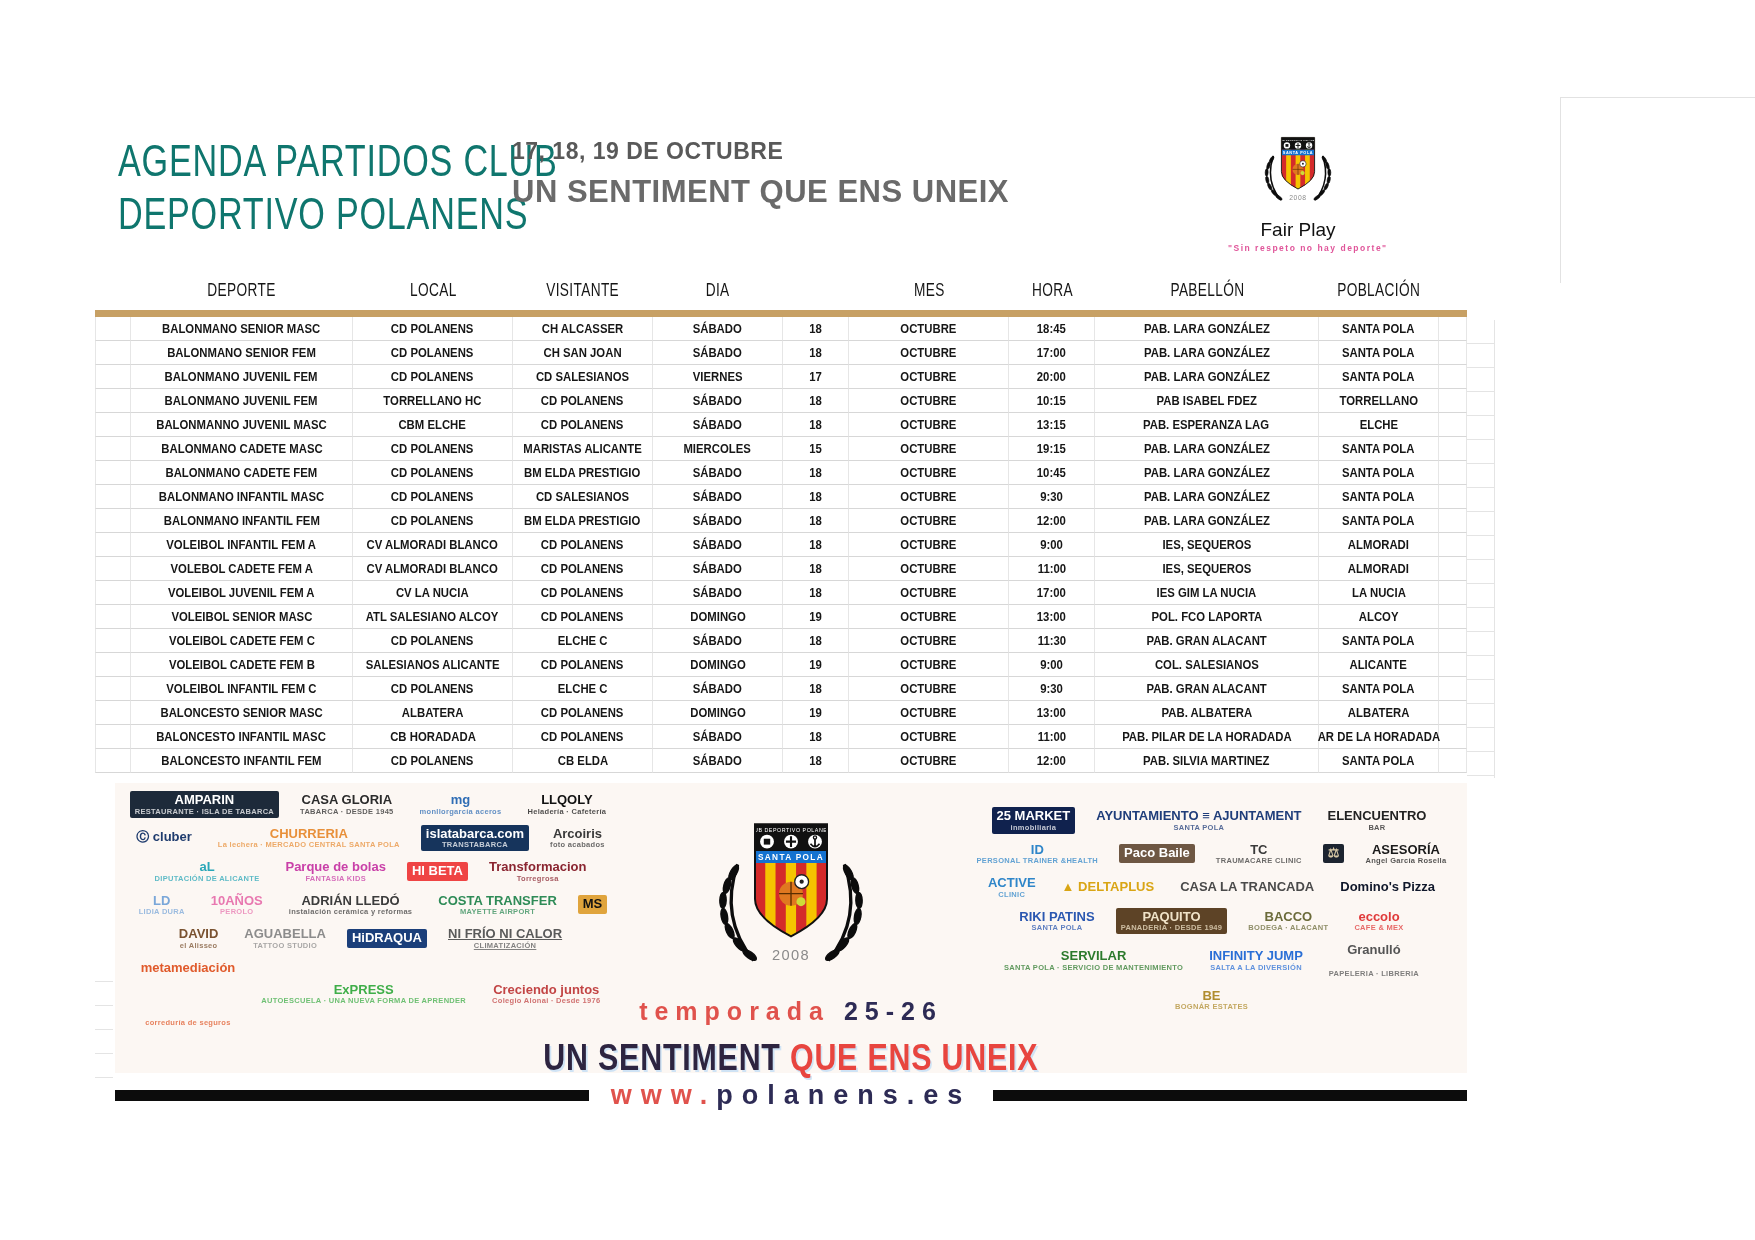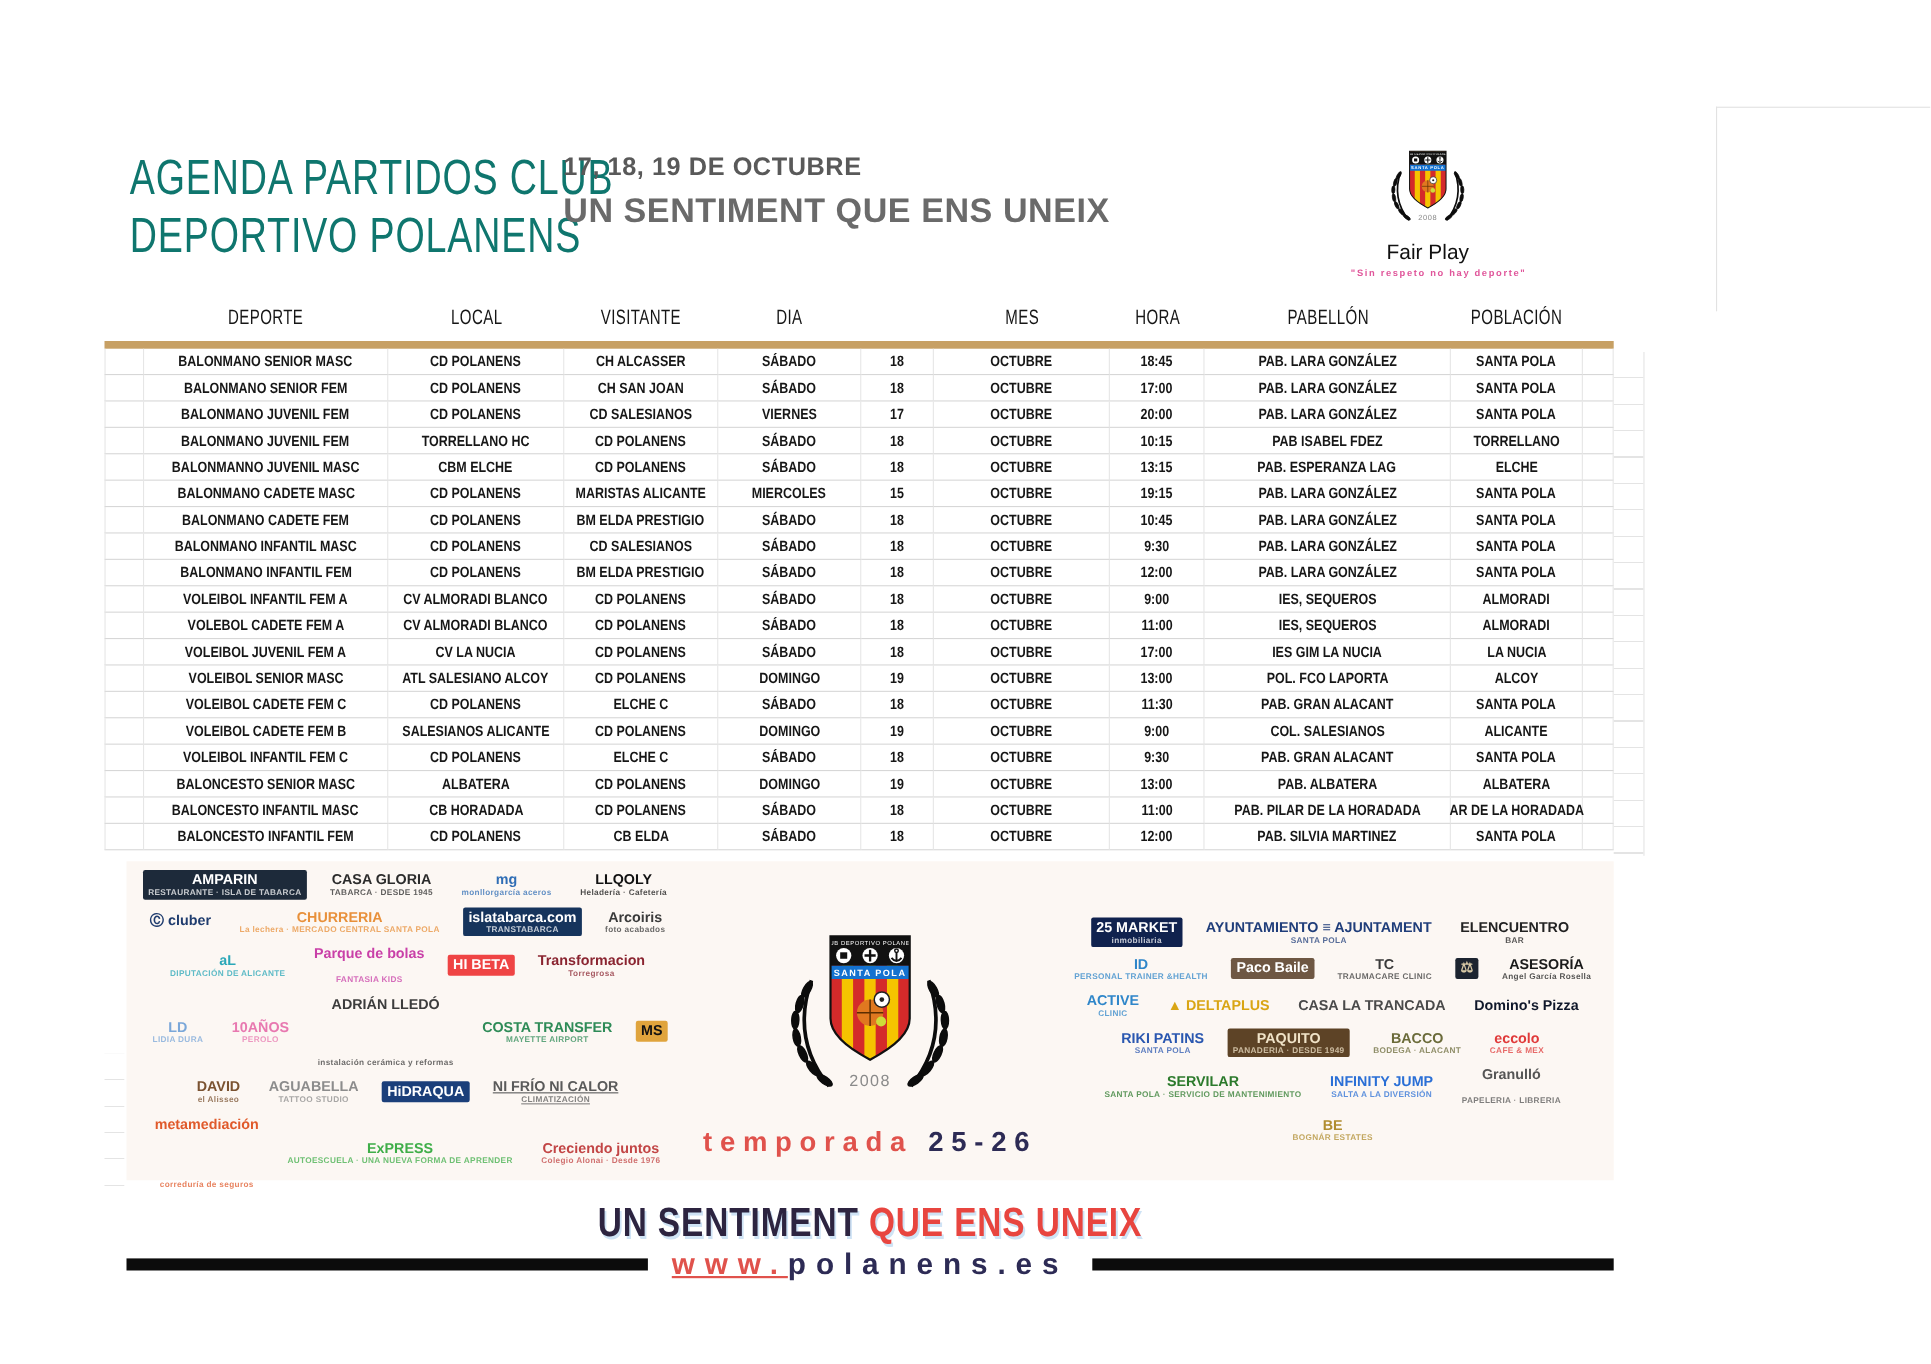--- a/index.html
+++ b/index.html
@@ -46,21 +46,21 @@
   .temporada .red{color:#e0524c;}
   .temporada .navy{color:#2d2b55;}
   .bstrip{grid-column:1/4;display:flex;flex-direction:column;justify-content:center;}
   .sentiment-big{text-align:center;font-size:37px;font-weight:700;letter-spacing:1px;text-shadow:2px 2px 0 #cfe3f5;line-height:38px;}
   .sentiment-big .sq{display:inline-block;transform:scaleX(.82);white-space:nowrap;}
   .sentiment-big .dark{color:#2d2440;}
   .sentiment-big .red{color:#e8453f;}
   .urlrow{display:flex;align-items:center;margin-top:3px;}
   .bar{flex:1;height:11px;background:#0c0c0c;}
   .url{font-size:27px;font-weight:700;letter-spacing:9px;margin:0 22px;white-space:nowrap;}
-  .url .red{color:#e0524c;text-decoration:underline;}
+  .url .red{color:#e0524c;}
   .url .navy{color:#2d2b55;}
 </style>
 </head>
 <body>
 
 <div class="gl" style="left:1560px;top:97px;width:1px;height:186px;"></div>
 <div class="gl" style="left:1560px;top:97px;width:195px;height:1px;"></div>
 <div class="gl-rows" style="left:1467px;top:320px;width:27px;height:458px;border-right:1px solid #e4e4e4;"></div>
 <div class="gl-rows" style="left:95px;top:958px;width:18px;height:121px;"></div>
 
@@ -810,21 +810,21 @@
       <span class="badge" style="color: rgb(58, 58, 58);">
         <span class="b-label">Arcoiris</span>
         <span class="b-sub">foto acabados</span>
       </span>
 
       <span class="badge" style="color: rgb(42, 167, 184);">
         <span class="b-label">aL</span>
         <span class="b-sub">DIPUTACIÓN DE ALICANTE</span>
       </span>
 
-      <span class="badge" style="color: rgb(201, 64, 168); gap: 12px;">
+      <span class="badge" style="color: rgb(201, 64, 168);">
         <span class="b-label">Parque de bolas</span>
         <span class="b-sub">FANTASIA KIDS</span>
       </span>
 
       <span class="badge" style="color: rgb(255, 255, 255); background: #ef4444;">
         <span class="b-label">HI BETA</span>
         <span class="b-sub"></span>
       </span>
 
       <span class="badge" style="color: rgb(138, 36, 48);">
@@ -835,21 +835,21 @@
       <span class="badge" style="color: rgb(122, 167, 217);">
         <span class="b-label">LD</span>
         <span class="b-sub">LIDIA DURA</span>
       </span>
 
       <span class="badge" style="color: rgb(232, 120, 176);">
         <span class="b-label">10AÑOS</span>
         <span class="b-sub">PEROLO</span>
       </span>
 
-      <span class="badge" style="color: rgb(60, 60, 60); gap: 42px;">
+      <span class="badge" style="color: rgb(60, 60, 60);">
         <span class="b-label">ADRIÁN LLEDÓ</span>
         <span class="b-sub">instalación cerámica y reformas</span>
       </span>
 
       <span class="badge" style="color: rgb(46, 139, 87);">
         <span class="b-label">COSTA TRANSFER</span>
         <span class="b-sub">MAYETTE AIRPORT</span>
       </span>
 
       <span class="badge" style="color: rgb(17, 17, 17); background: rgb(224, 164, 60);">

